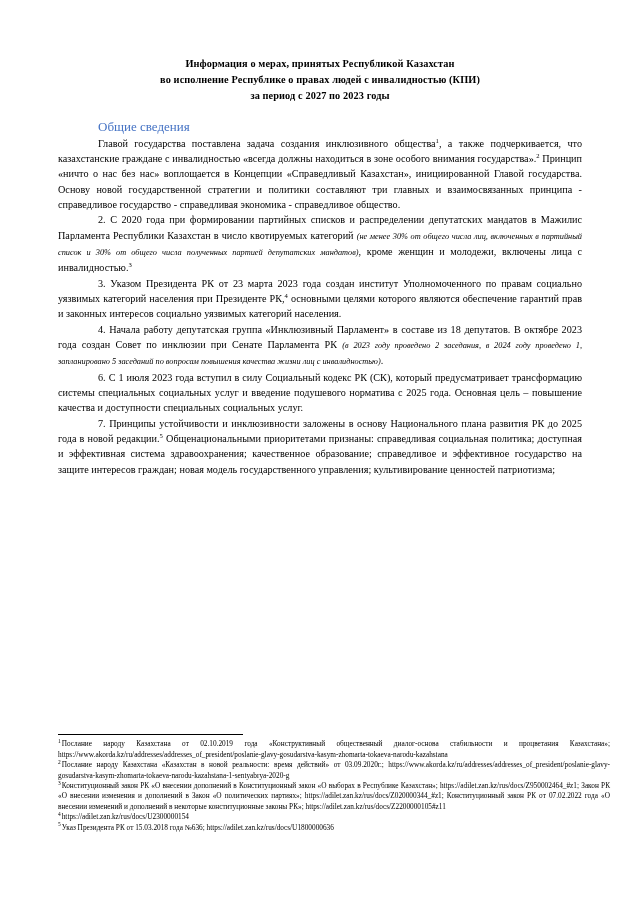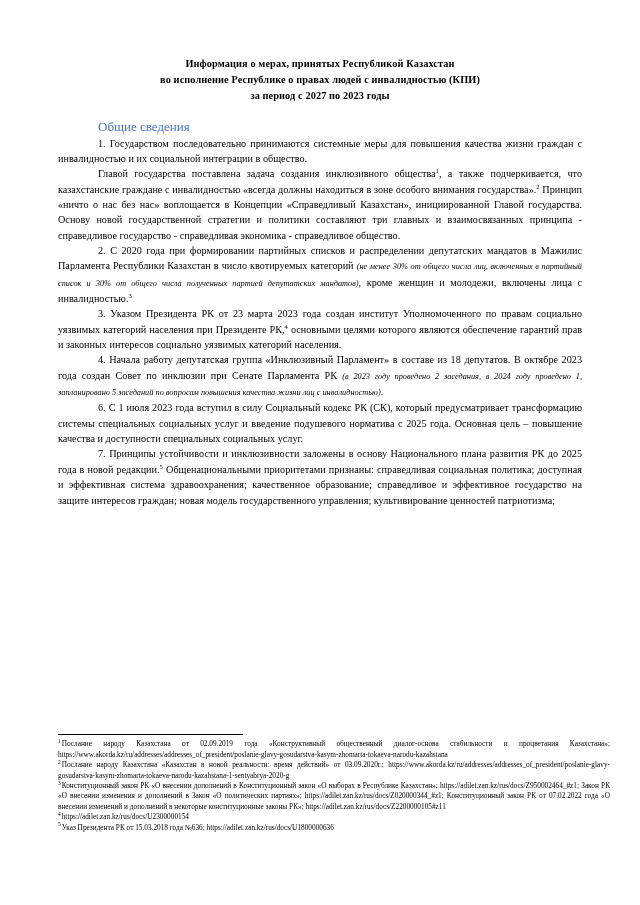--- a/index.html
+++ b/index.html
@@ -102,41 +102,40 @@
   <div class="doc-title">
     <span class="tline">Информация о мерах, принятых Республикой Казахстан</span>
     <span class="tline">во исполнение Республике о правах людей с инвалидностью (КПИ)</span>
     <span class="tline">за период с 2027 по 2023 годы</span>
   </div>
 
   <p class="section-heading">Общие сведения</p>
 
   <div class="body-block">
 
-    <p class="para"><span>1. Государством последовательно принимаются системные меры для повышения качества жизни граждан с инвалидностью и их социальной интеграции в общество.</span></p>
 
     <p class="para"><span>Главой государства поставлена задача создания инклюзивного общества</span><sup class="fn">1</sup><span>, а также подчеркивается, что казахстанские граждане с инвалидностью «всегда должны находиться в зоне особого внимания государства».</span><sup class="fn">2</sup><span> Принцип «ничто о нас без нас» воплощается в Концепции «Справедливый Казахстан», инициированной Главой государства. Основу новой государственной стратегии и политики составляют три главных и взаимосвязанных принципа - справедливое государство - справедливая экономика - справедливое общество.</span></p>
 
     <p class="para"><span>2. С 2020 года при формировании партийных списков и распределении депутатских мандатов в Мажилис Парламента Республики Казахстан в число квотируемых категорий </span><span class="ital-small">(не менее 30% от общего числа лиц, включенных в партийный список и 30% от общего числа полученных партией депутатских мандатов)</span><span>, кроме женщин и молодежи, включены лица с инвалидностью.</span><sup class="fn">3</sup></p>
 
     <p class="para"><span>3. Указом Президента РК от 23 марта 2023 года создан институт Уполномоченного по правам социально уязвимых категорий населения при Президенте РК,</span><sup class="fn">4</sup><span> основными целями которого являются обеспечение гарантий прав и законных интересов социально уязвимых категорий населения.</span></p>
 
     <p class="para"><span>4. Начала работу депутатская группа «Инклюзивный Парламент» в составе из 18 депутатов. В октябре 2023 года создан Совет по инклюзии при Сенате Парламента РК </span><span class="ital-small">(в 2023 году проведено 2 заседания, в 2024 году проведено 1, запланировано 5 заседаний по вопросам повышения качества жизни лиц с инвалидностью)</span><span>.</span></p>
 
 
     <p class="para"><span>6. С 1 июля 2023 года вступил в силу Социальный кодекс РК (СК), который предусматривает трансформацию системы специальных социальных услуг и введение подушевого норматива с 2025 года. Основная цель – повышение качества и доступности специальных социальных услуг.</span></p>
 
     <p class="para"><span>7. Принципы устойчивости и инклюзивности заложены в основу Национального плана развития РК до 2025 года в новой редакции.</span><sup class="fn">5</sup><span> Общенациональными приоритетами признаны: справедливая социальная политика; доступная и эффективная система здравоохранения; качественное образование; справедливое и эффективное государство на защите интересов граждан; новая модель государственного управления; культивирование ценностей патриотизма;</span></p>
 
   </div>
 
   <div class="footnotes">
     <div class="fn-rule"></div>
 
-    <p class="fn-item"><sup>1</sup><span>Послание народу Казахстана от 02.09.2019 года «Конструктивный общественный диалог-основа стабильности и процветания Казахстана»; https://www.akorda.kz/ru/addresses/addresses_of_president/poslanie-glavy-gosudarstva-kasym-zhomarta-tokaeva-narodu-kazahstana</span></p>
+    <p class="fn-item"><sup>1</sup><span>Послание народу Казахстана от 02.10.2019 года «Конструктивный общественный диалог-основа стабильности и процветания Казахстана»; https://www.akorda.kz/ru/addresses/addresses_of_president/poslanie-glavy-gosudarstva-kasym-zhomarta-tokaeva-narodu-kazahstana</span></p>
 
     <p class="fn-item"><sup>2</sup><span>Послание народу Казахстана «Казахстан в новой реальности: время действий» от 03.09.2020г.; https://www.akorda.kz/ru/addresses/addresses_of_president/poslanie-glavy-gosudarstva-kasym-zhomarta-tokaeva-narodu-kazahstana-1-sentyabrya-2020-g</span></p>
 
     <p class="fn-item"><sup>3</sup><span>Конституционный закон РК «О внесении дополнений в Конституционный закон «О выборах в Республике Казахстан»; https://adilet.zan.kz/rus/docs/Z950002464_#z1; Закон РК «О внесении изменения и дополнений в Закон «О политических партиях»; https://adilet.zan.kz/rus/docs/Z020000344_#z1; Конституционный закон РК от 07.02.2022 года «О внесении изменений и дополнений в некоторые конституционные законы РК»; https://adilet.zan.kz/rus/docs/Z2200000105#z11</span></p>
 
     <p class="fn-item"><sup>4</sup><span>https://adilet.zan.kz/rus/docs/U2300000154</span></p>
 
     <p class="fn-item"><sup>5</sup><span>Указ Президента РК от 15.03.2018 года №636; https://adilet.zan.kz/rus/docs/U1800000636</span></p>
   </div>
 

